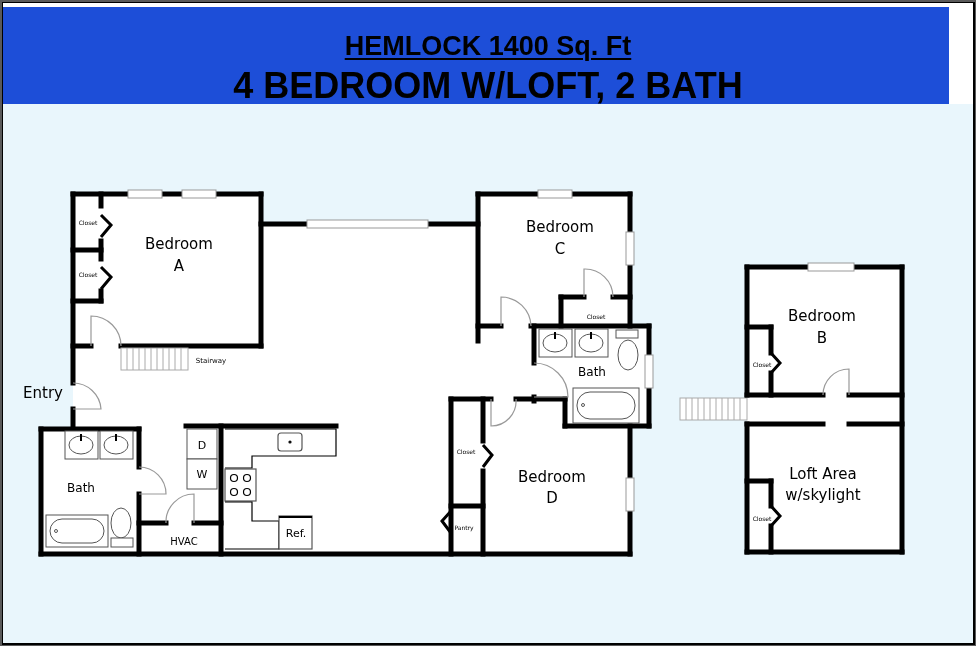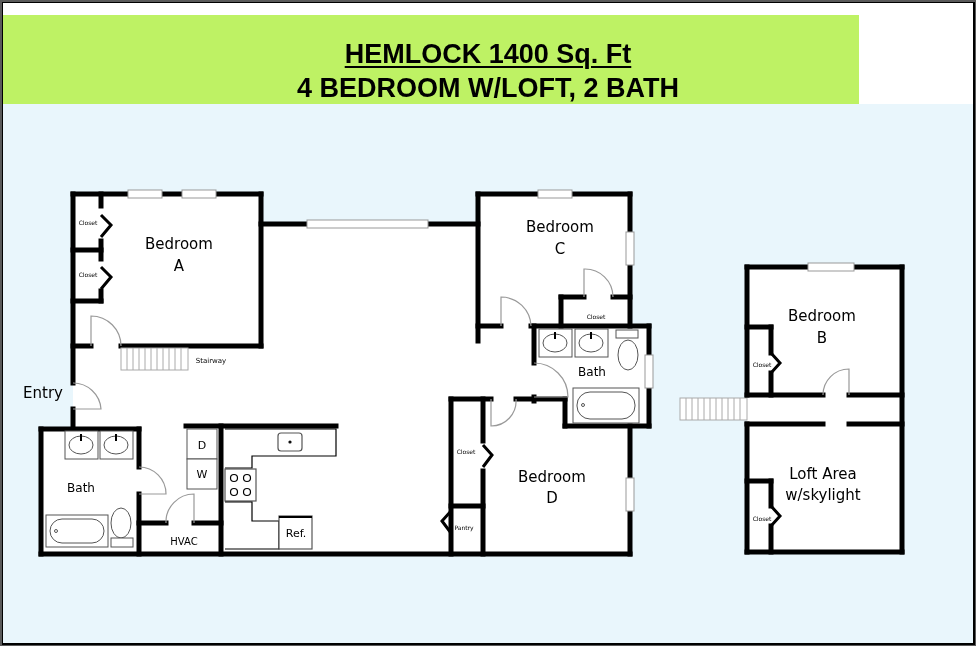--- a/index.html
+++ b/index.html
@@ -1,20 +1,20 @@
 <!DOCTYPE html>
 <html><head>
 <meta charset="utf-8">
 <style>
   html, body { margin: 0; padding: 0; }
   body { width: 976px; height: 646px; background: #5a5a5a; position: relative; overflow: hidden; font-family: "Liberation Sans", sans-serif; }
   .frame { position: absolute; left: 2px; top: 2px; width: 970px; height: 640px; background: #ffffff; border: 1px solid #000; border-right-width: 2px; border-bottom-width: 2px; overflow: hidden; }
-  .header { position: absolute; left: 0; top: 12px; width: 856px; height: 101px; background: #bef264; }
+  .header { position: absolute; left: 0; top: 4px; width: 946px; height: 101px; background: #1d4ed8; }
   .title1 { position: absolute; left: 0; width: 970px; top: 24px; text-align: center; font-weight: bold; font-size: 27px; color: #000; text-decoration: underline; text-decoration-thickness: 2px; text-underline-offset: 3px; }
-  .title2 { position: absolute; left: 0; width: 970px; top: 58px; text-align: center; font-weight: bold; font-size: 27px; color: #000; }
+  .title2 { position: absolute; left: 0; width: 970px; top: 58px; text-align: center; font-weight: bold; font-size: 36px; color: #000; }
   .plan-area { position: absolute; left: 0; top: 101px; width: 970px; height: 539px; background: #e9f6fc; }
   svg.plan { position: absolute; left: -2px; top: -2px; }
   .lbl { font-family: "DejaVu Sans", sans-serif; fill: #000; }
 </style>
 </head>
 <body>
 
 <div class="frame">
   <div class="header">
     <div class="title1">HEMLOCK 1400 Sq. Ft</div>

